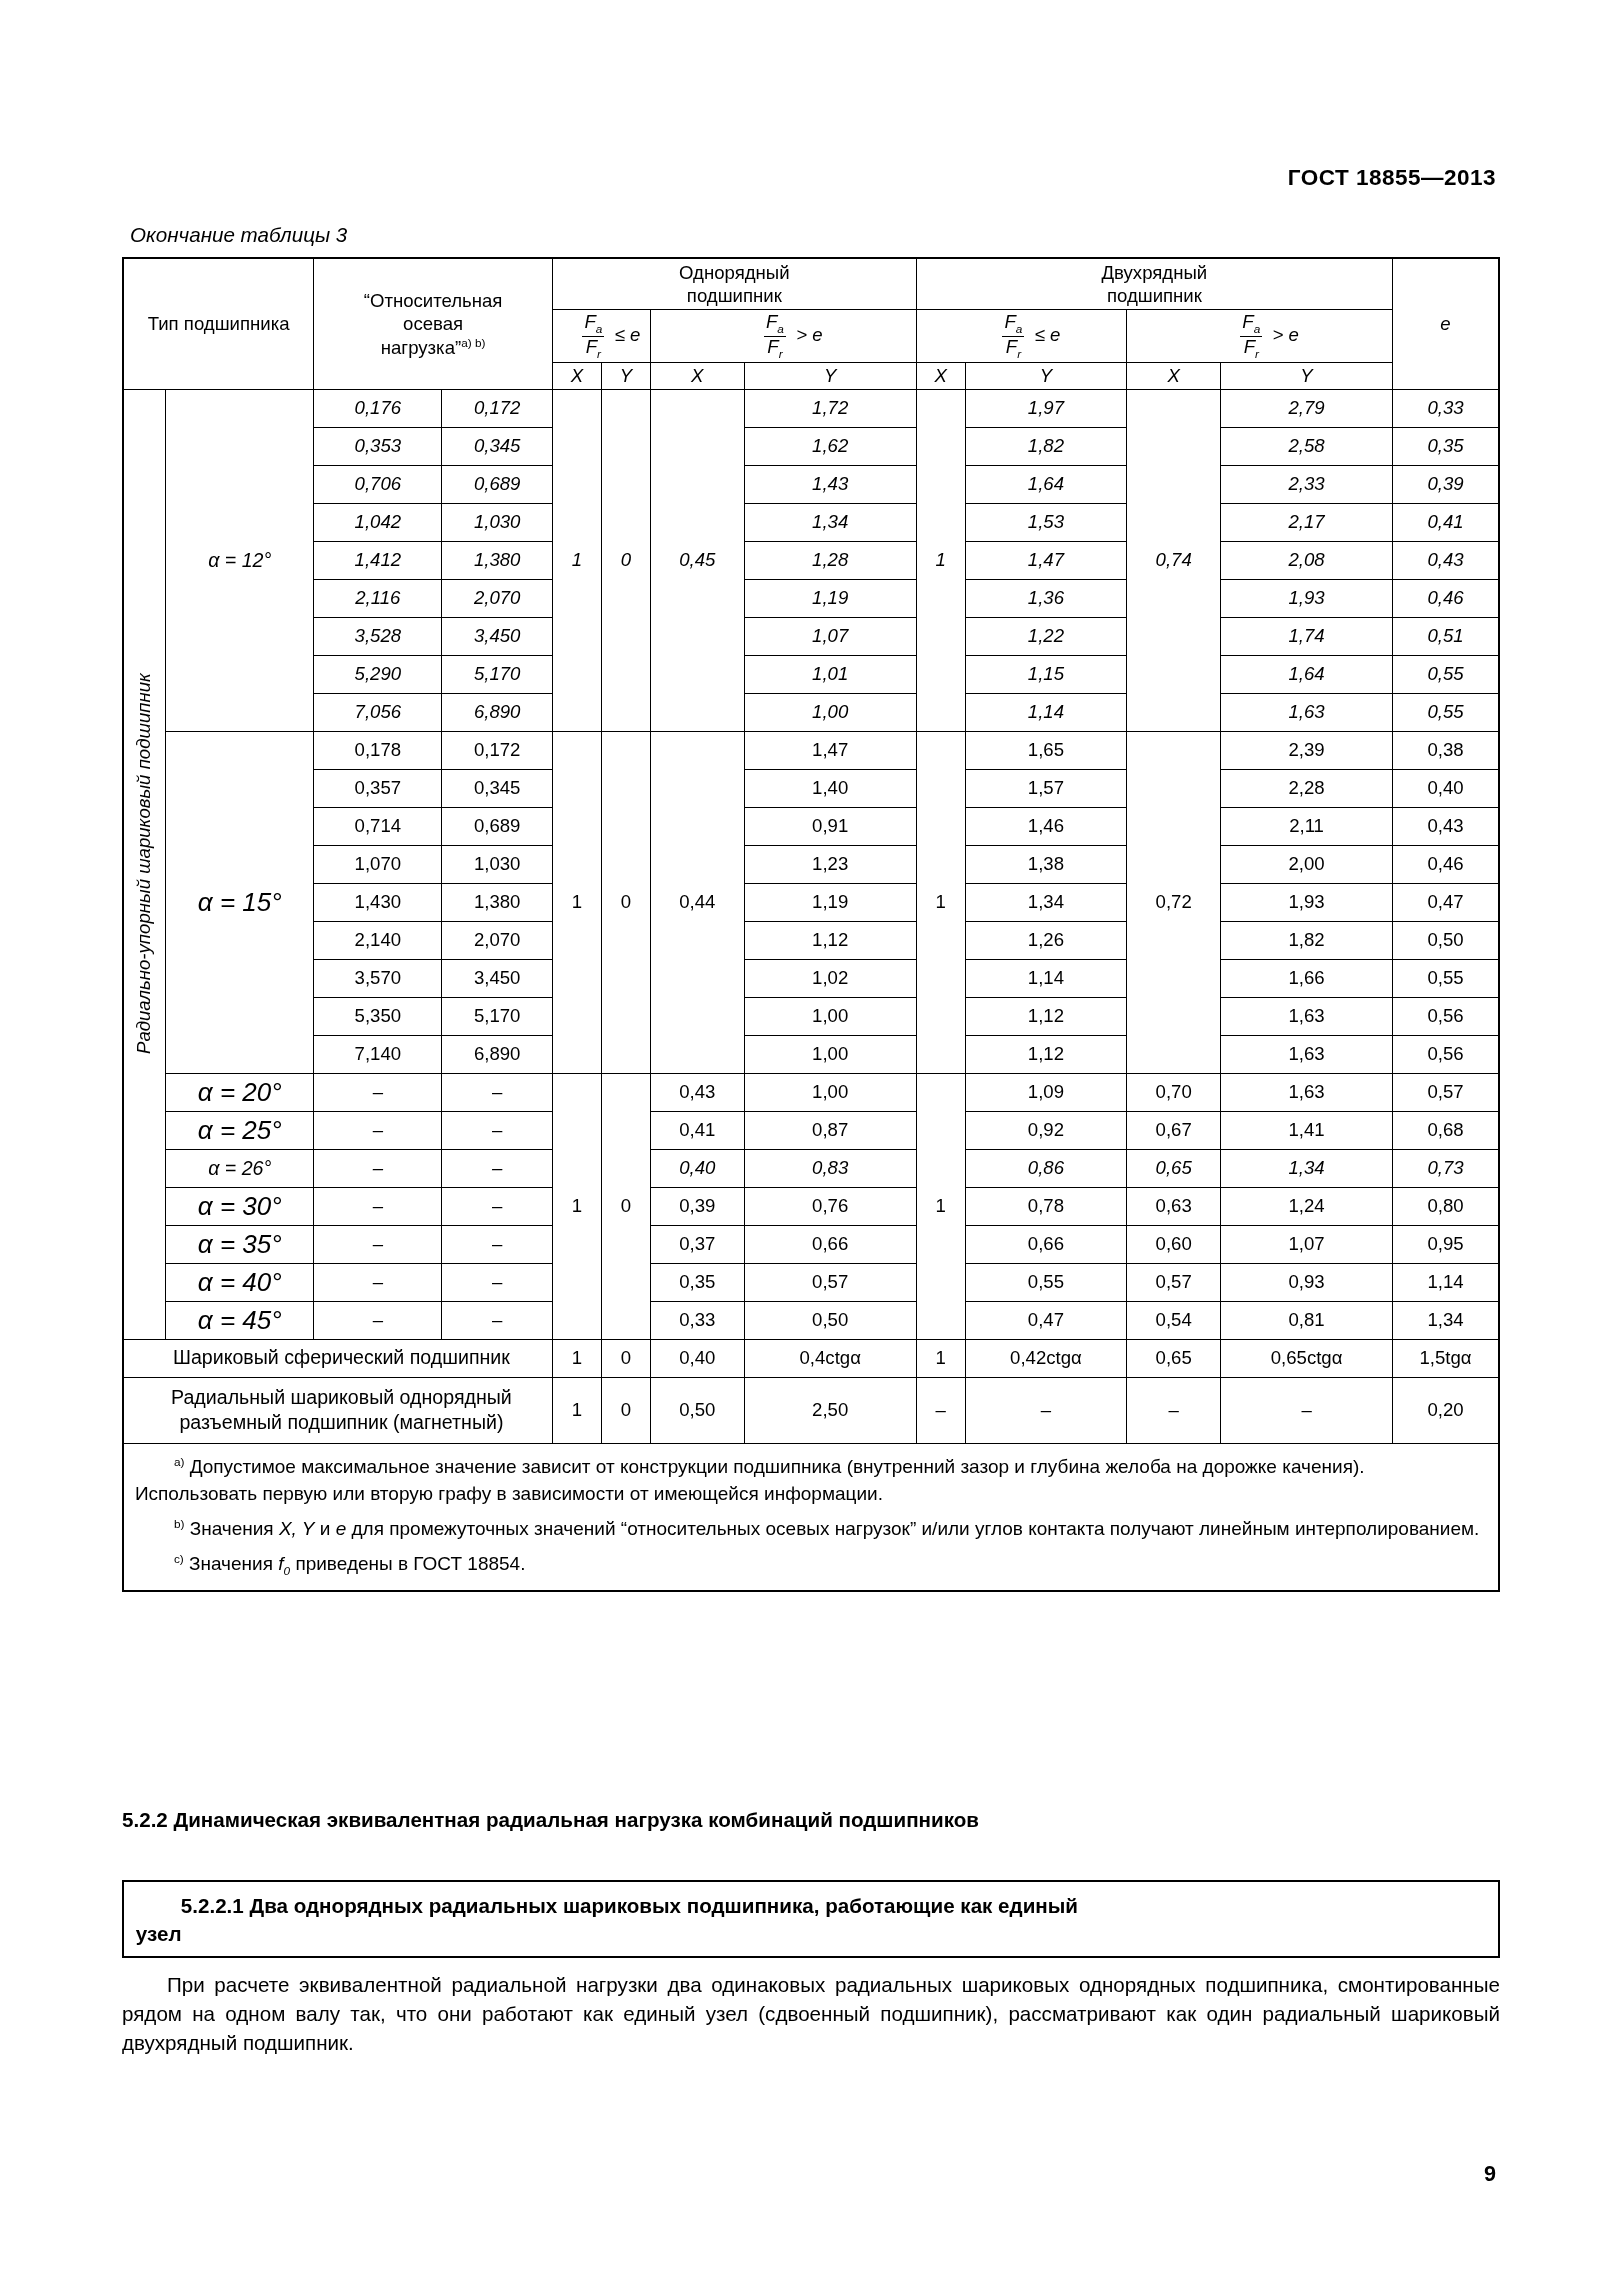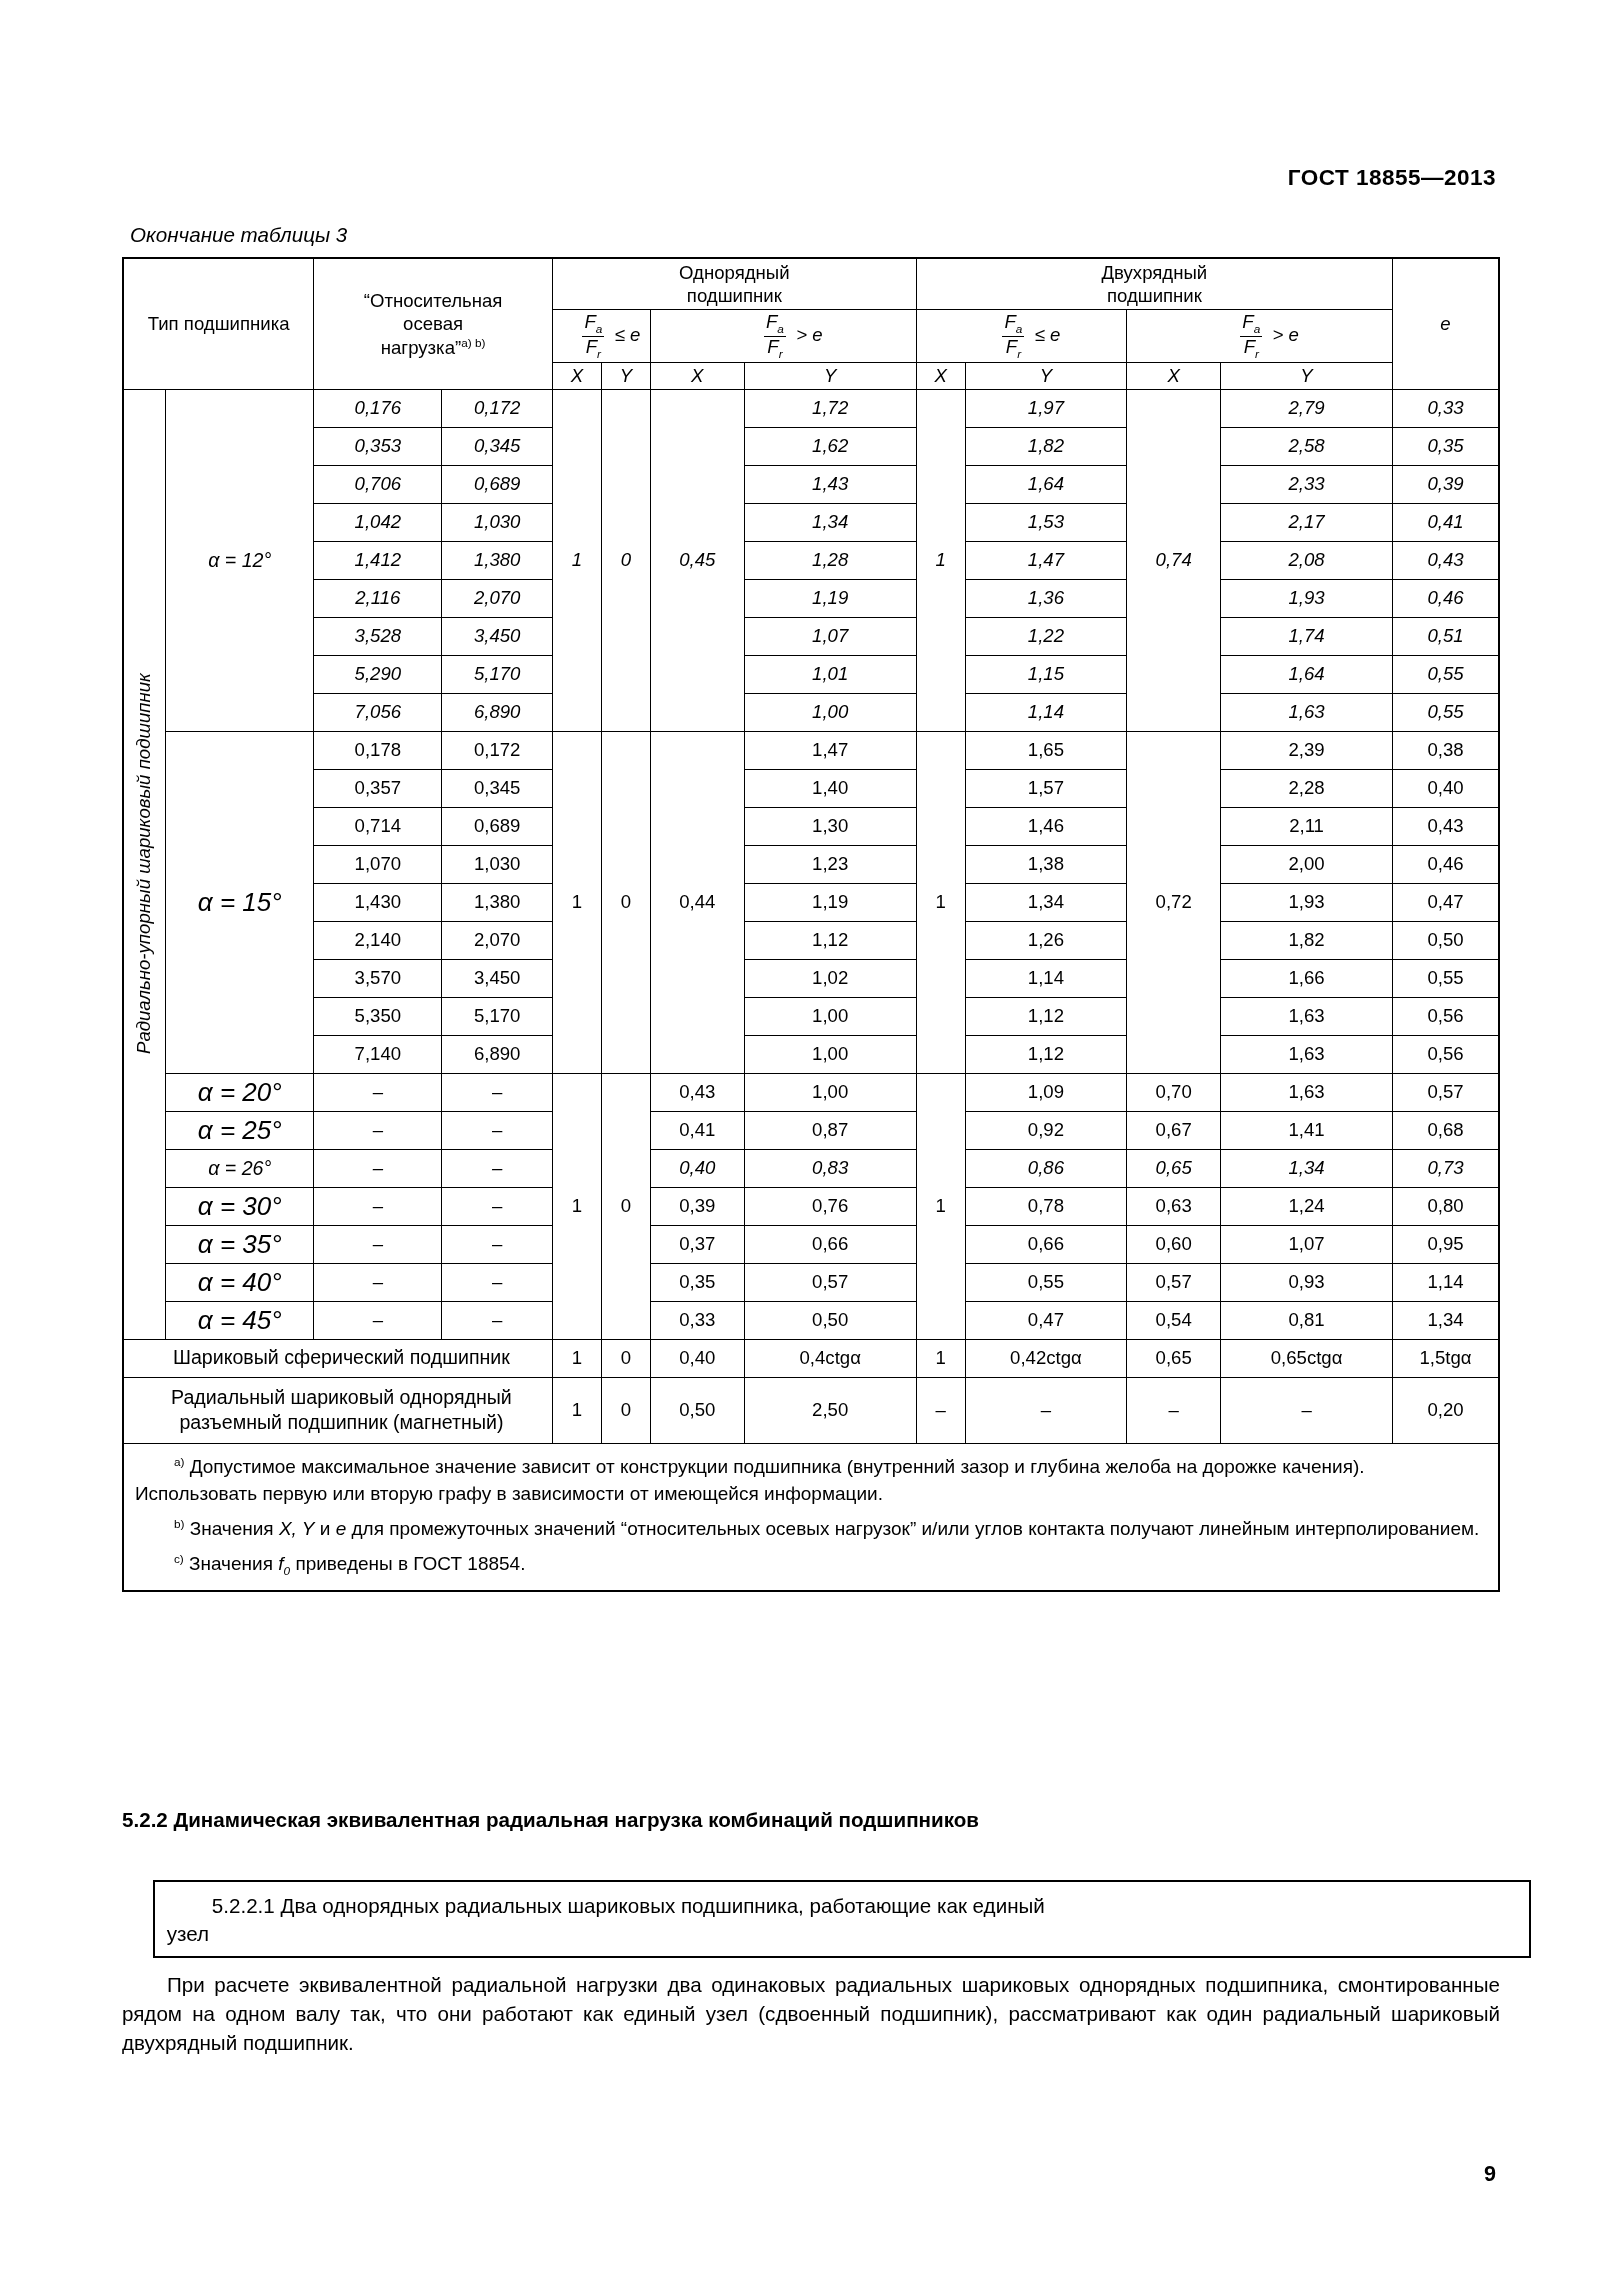--- a/index.html
+++ b/index.html
@@ -139,23 +139,22 @@
     font-weight: bold;
   }
   .box-head {
     position: absolute;
     left: 122px;
     width: 1378px;
     border: 2px solid #000;
     box-sizing: border-box;
     padding: 9.8px 11.8px 7.8px 11.8px;
     font-size: 20.6px;
-    font-weight: normal;
+    font-weight: bold;
     line-height: 1.38;
-    margin-left: 31px;
   }
   .box-head .indent {
     text-indent: 45px;
     display: block;
   }
   .body-par {
     position: absolute;
     left: 122px;
     width: 1378px;
     font-size: 20.6px;
@@ -339,21 +338,21 @@
         <td>0,357</td>
         <td>0,345</td>
         <td>1,40</td>
         <td>1,57</td>
         <td>2,28</td>
         <td>0,40</td>
       </tr>
       <tr class="rowdata">
         <td>0,714</td>
         <td>0,689</td>
-        <td>1,30</td>
+        <td>0,91</td>
         <td>1,46</td>
         <td>2,11</td>
         <td>0,43</td>
       </tr>
       <tr class="rowdata">
         <td>1,070</td>
         <td>1,030</td>
         <td>1,23</td>
         <td>1,38</td>
         <td>2,00</td>

